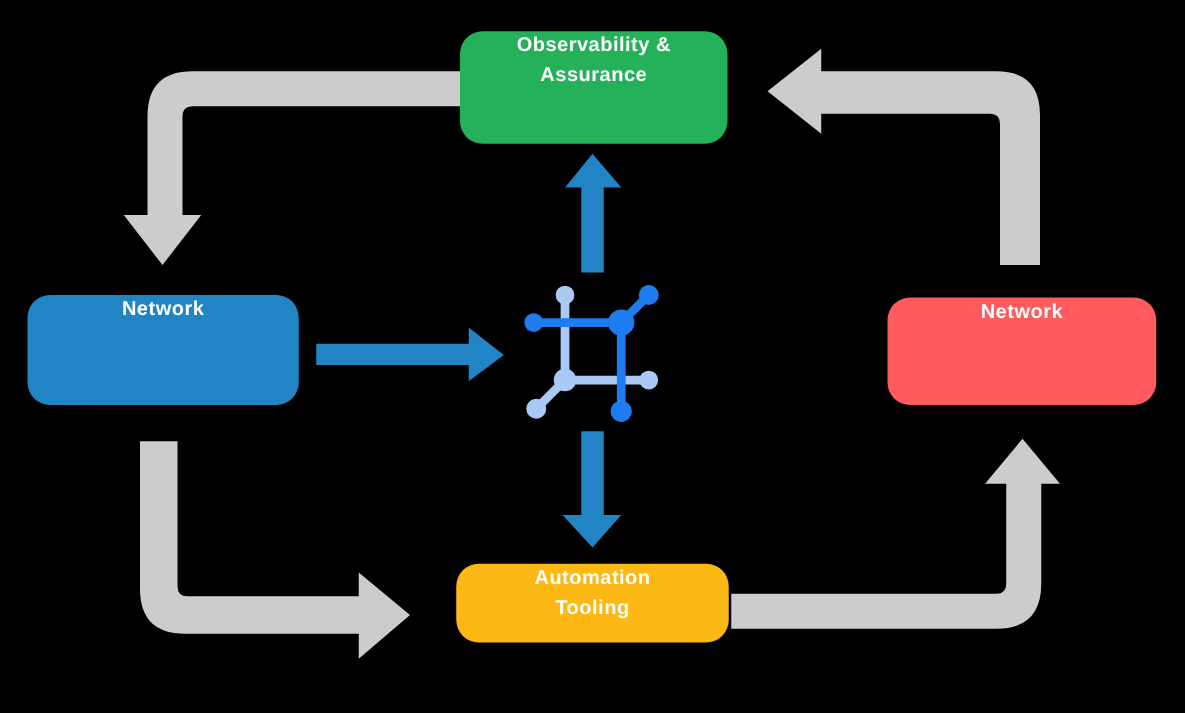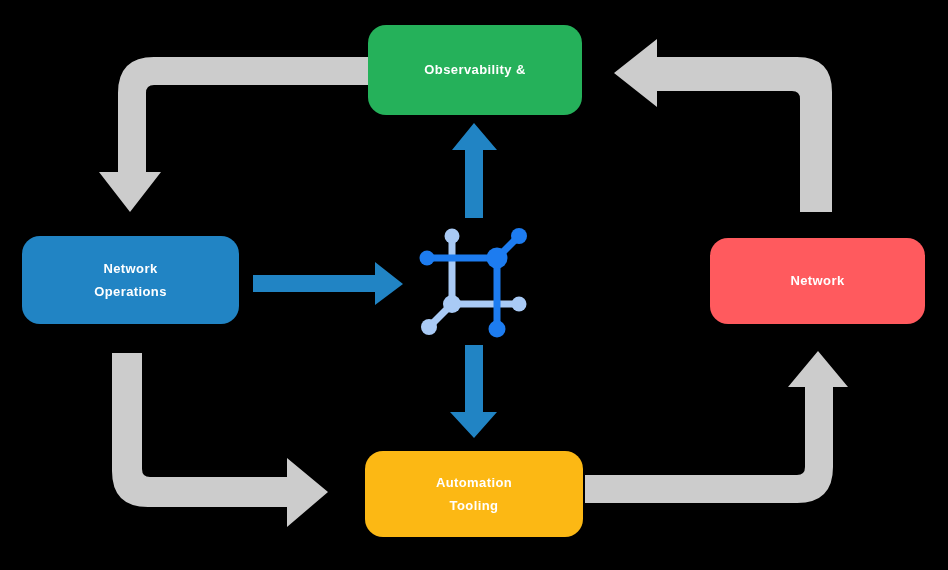--- a/index.html
+++ b/index.html
@@ -5,51 +5,51 @@
   html,body{margin:0;padding:0;}
   body{
     width:948px;height:570px;position:relative;overflow:hidden;
     background:#000;
     font-family:"Liberation Sans", sans-serif;
   }
   .stage{position:absolute;inset:0;width:948px;height:570px;}
   svg.overlay{position:absolute;left:0;top:0;}
   .node{
     position:absolute;border-radius:18px;
-    display:flex;flex-direction:column;align-items:center;justify-content:center;
-    color:#fff;font-size:13px;font-weight:bold;line-height:23.5px;
+    display:flex;flex-direction:column;align-items:center;justify-content:flex-start;
+    color:#fff;font-size:16px;font-weight:bold;line-height:23.5px;
     letter-spacing:.4px;text-align:center;
   }
   .node-top{left:368px;top:25px;width:214px;height:90px;}
   .node-left{left:22px;top:236px;width:217px;height:88px;}
   .node-right{left:710px;top:238px;width:215px;height:86px;}
-  .node-bottom{left:365px;top:451px;width:218px;height:86px;}
+  .node-bottom{left:365px;top:451px;width:218px;height:63px;}
   .center-icon{position:absolute;left:415px;top:222px;}
 </style>
 </head>
 <body style="background: rgb(0, 0, 0);">
 
 <div class="stage">
 
   <svg class="overlay" width="948" height="570" viewBox="0 0 948 570">
     <path d="M368 57 L154 57 Q118 57 118 93 L118 172 L99 172 L130 212 L161 172 L146 172 L146 93 Q146 85 154 85 L368 85 Z" fill="#CCCCCC"></path>
     <path d="M657 57 L797 57 Q832 57 832 92 L832 212 L800 212 L800 99 Q800 91 792 91 L657 91 L657 107 L614 73 L657 39 Z" fill="#CCCCCC"></path>
     <path d="M112 353 L142 353 L142 469 Q142 477 150 477 L287 477 L287 458 L328 492 L287 527 L287 507 L148 507 Q112 507 112 471 Z" fill="#CCCCCC"></path>
     <path d="M585 475 L797 475 Q805 475 805 467 L805 387 L788 387 L818 351 L848 387 L833 387 L833 467 Q833 503 797 503 L585 503 Z" fill="#CCCCCC"></path>
     <path d="M253 275 L375 275 L375 262 L403 284 L375 305 L375 292 L253 292 Z" fill="#2184C4"></path>
     <path d="M474 123 L497 150 L483 150 L483 218 L465 218 L465 150 L452 150 Z" fill="#2184C4"></path>
     <path d="M465 345 L483 345 L483 412 L497 412 L474 438 L450 412 L465 412 Z" fill="#2184C4"></path>
   </svg>
 
   <div class="node node-top" style="background: rgb(37, 177, 90);">
     <span>Observability &amp;</span>
+    <span>Assurance</span>
   </div>
   <div class="node node-left" style="background: rgb(33, 132, 196);">
     <span>Network</span>
-    <span>Operations</span>
   </div>
   <div class="node node-right" style="background: rgb(255, 90, 94);">
     <span>Network</span>
   </div>
   <div class="node node-bottom" style="background: rgb(252, 184, 20);">
     <span>Automation</span>
     <span>Tooling</span>
   </div>
 
   <svg class="center-icon" width="120" height="120" viewBox="0 0 120 120">

